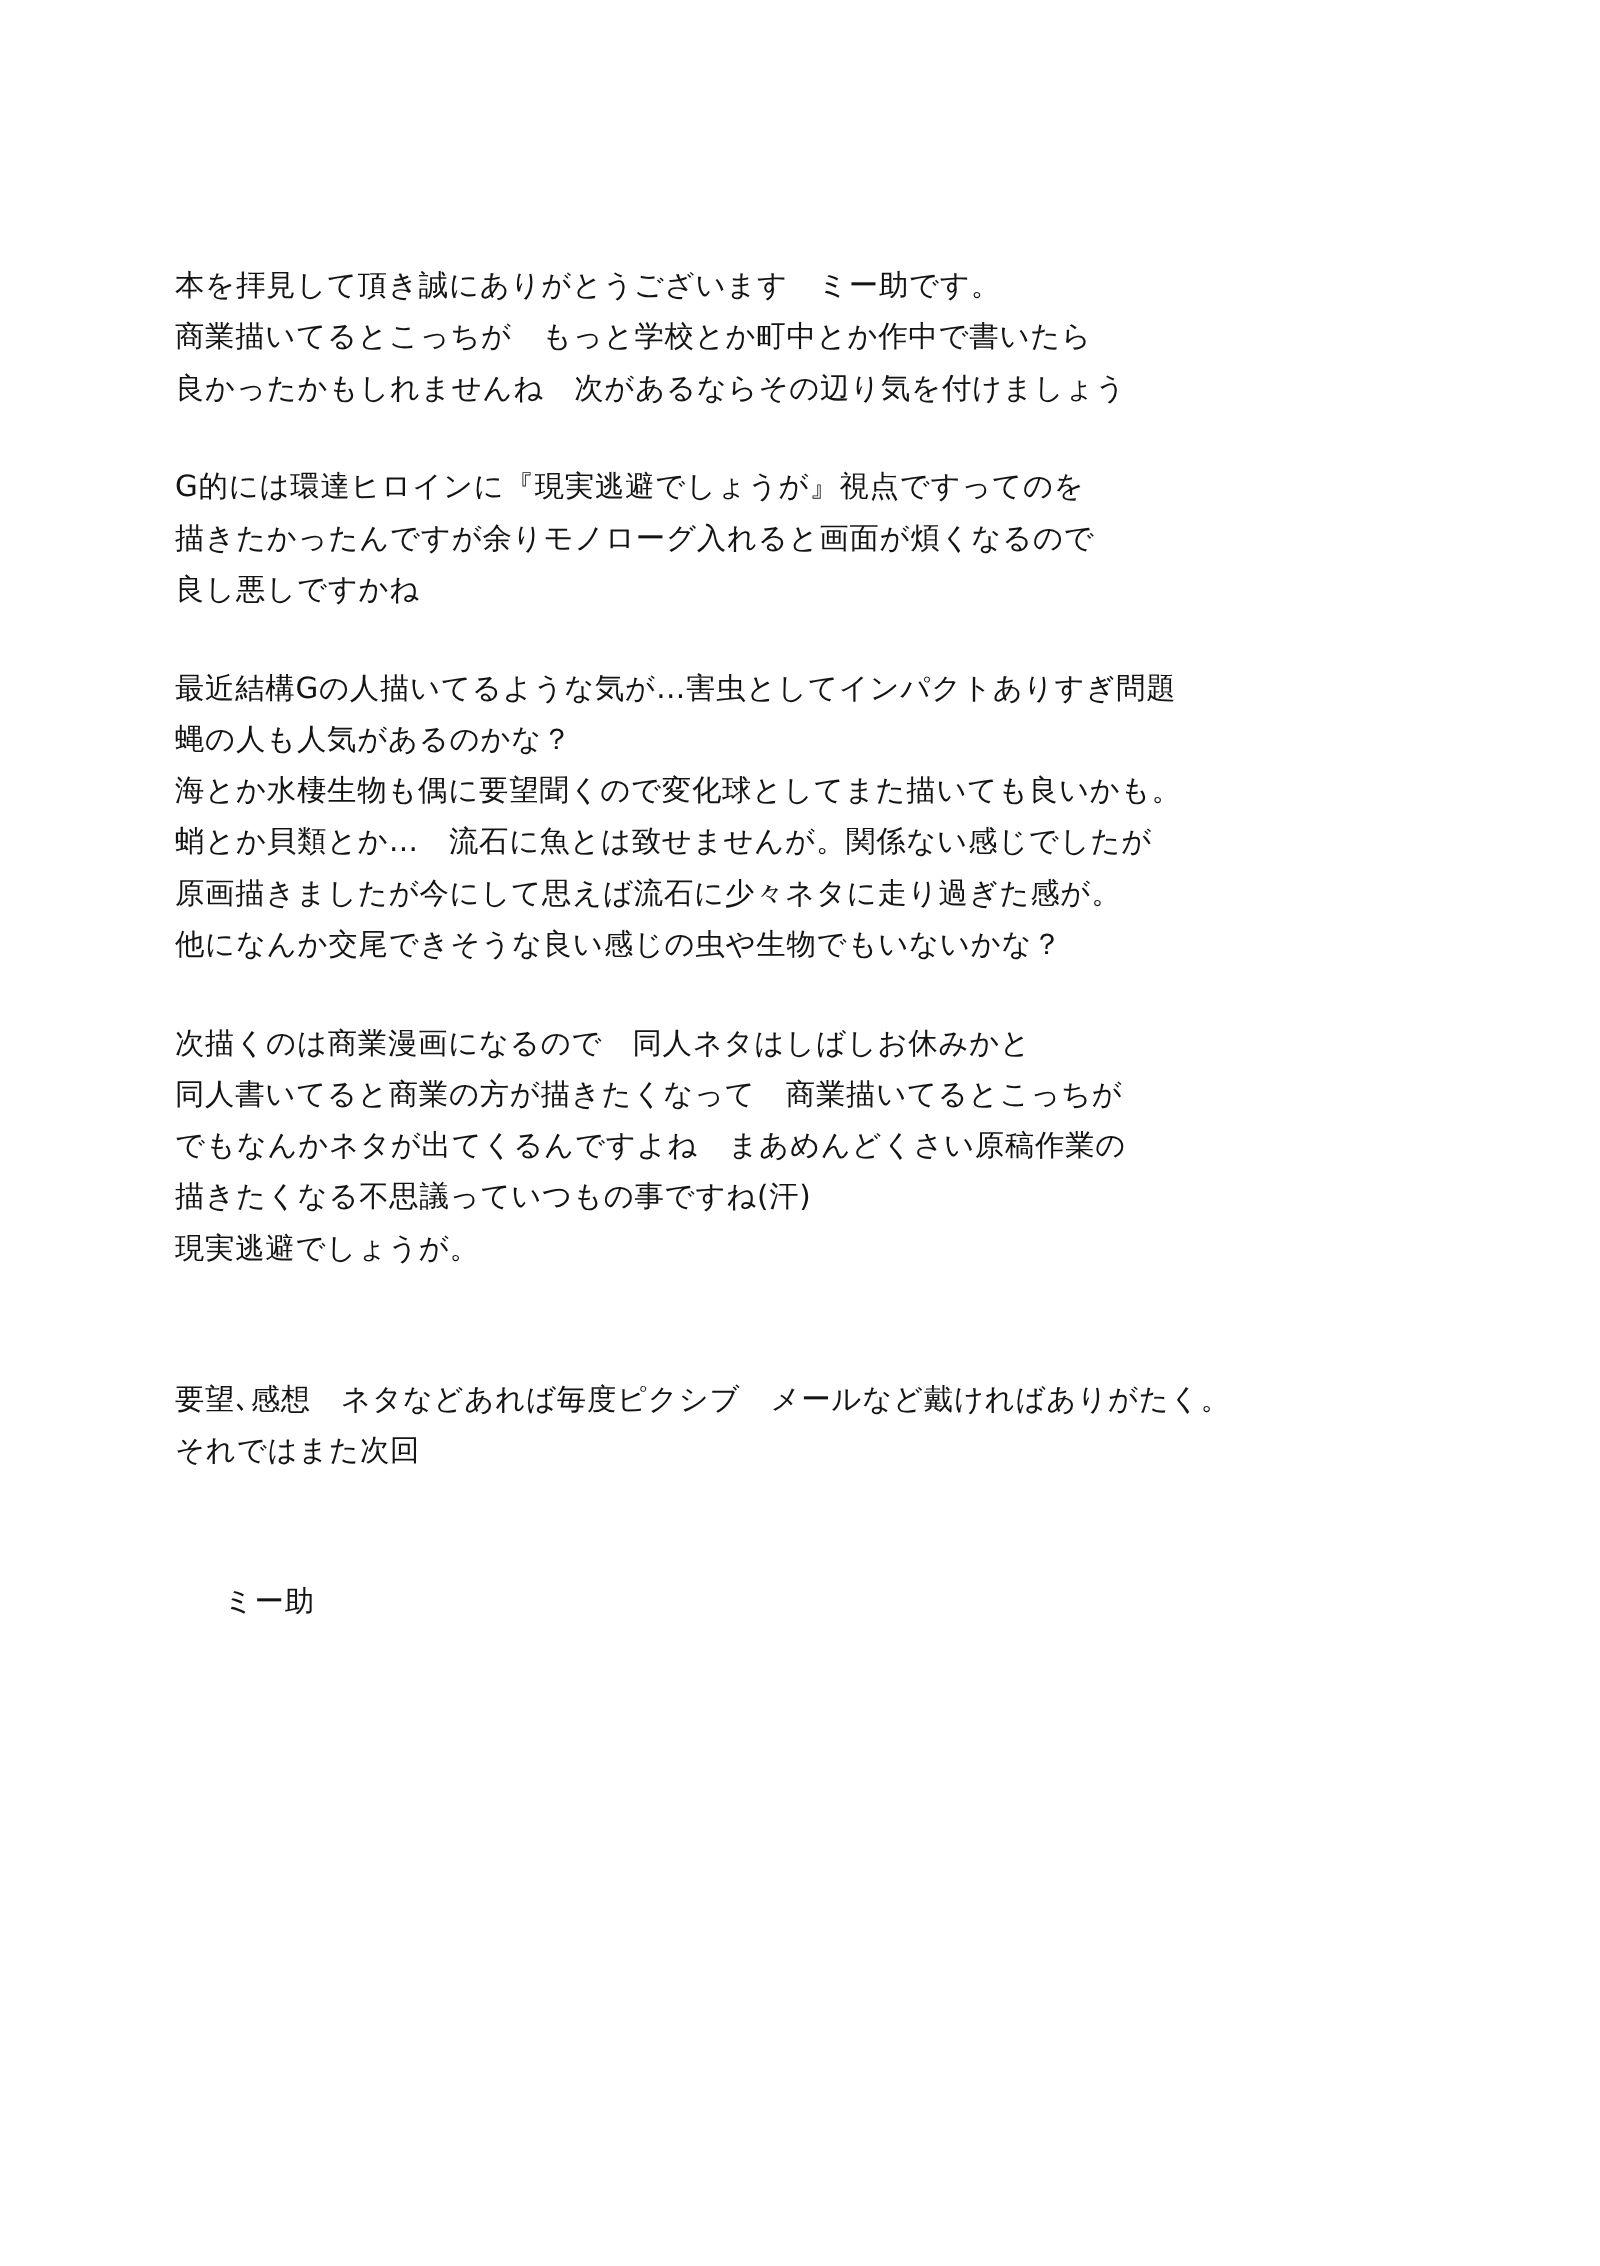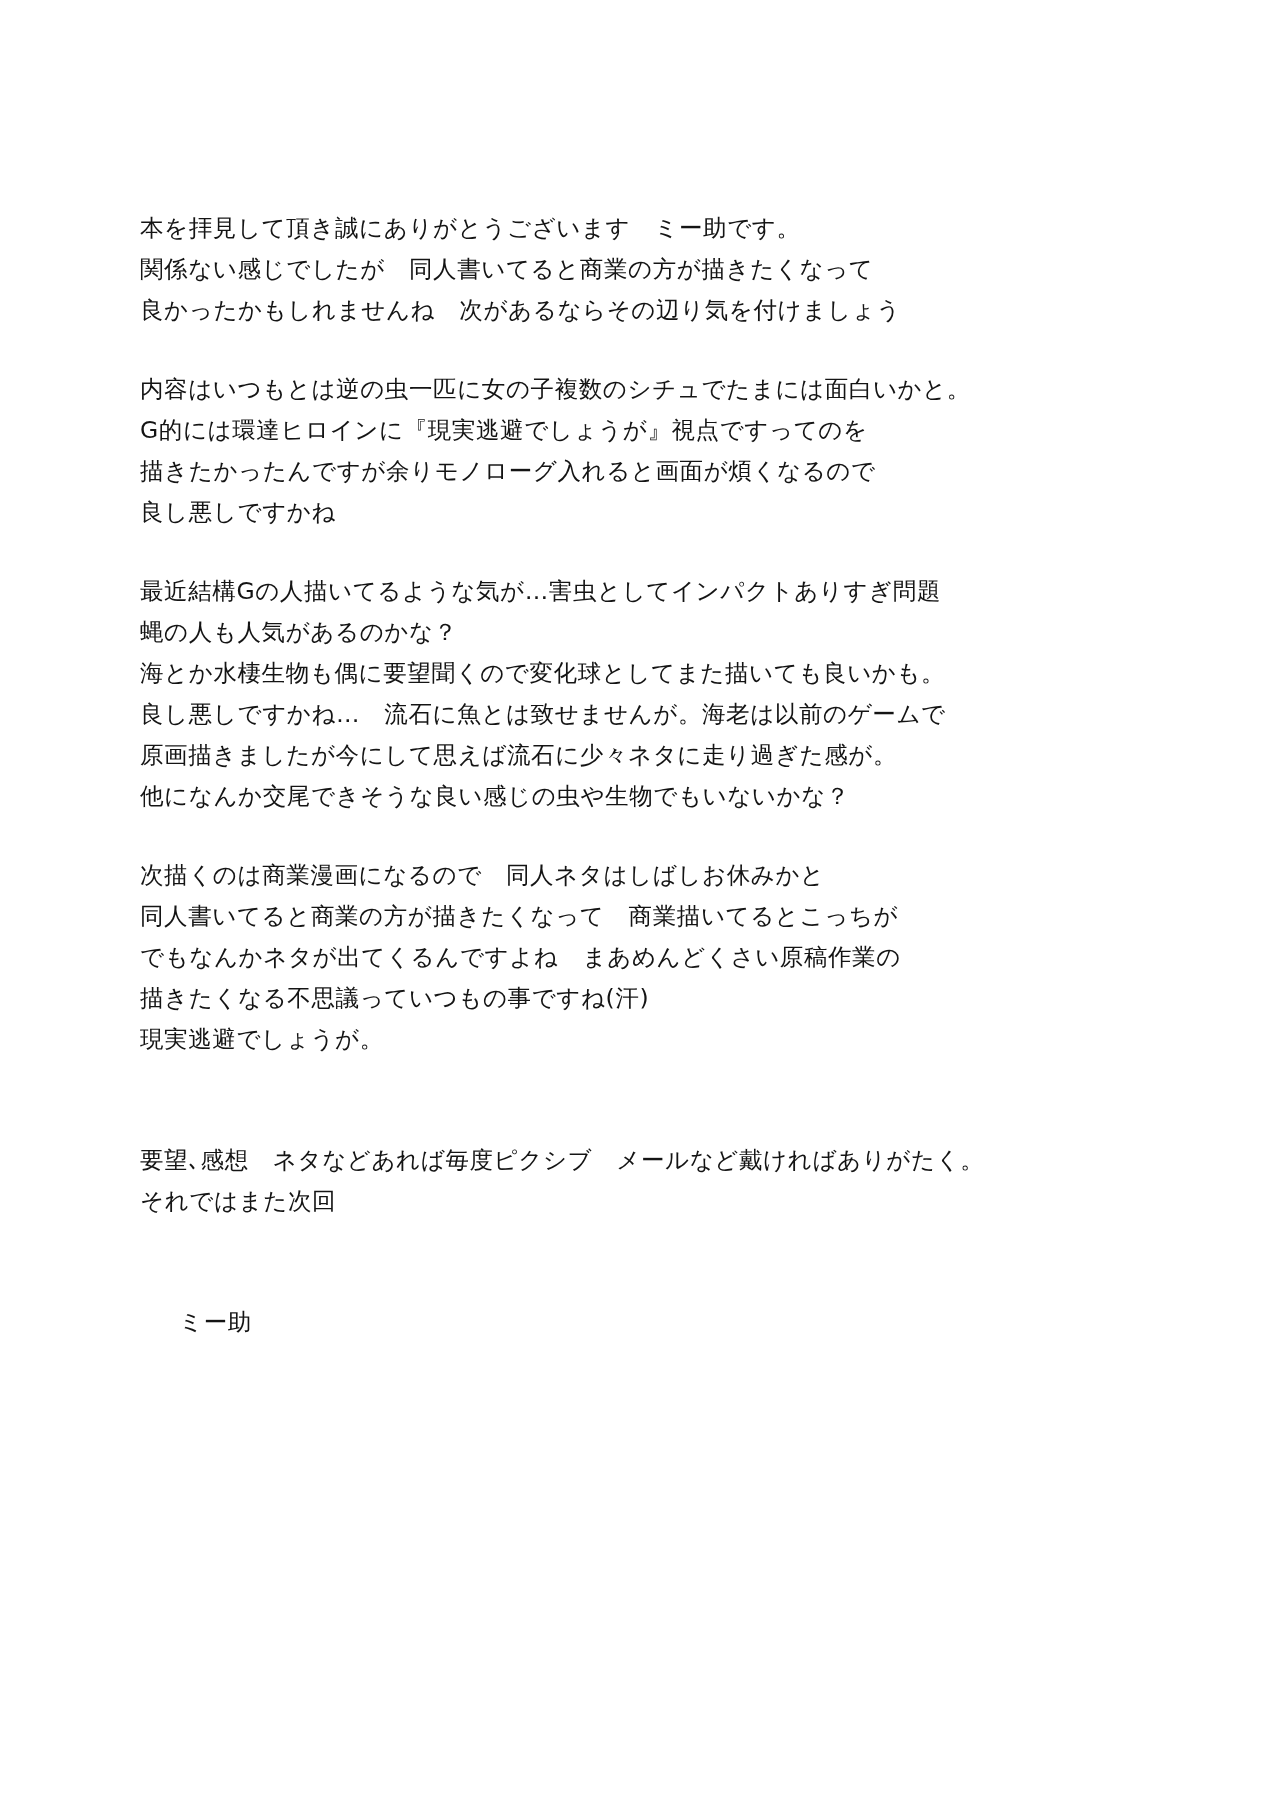--- a/index.html
+++ b/index.html
@@ -55,36 +55,35 @@
   }
 </style>
 </head>
 <body>
 
 <div class="page">
   <div class="afterword">
 
     <div class="para">
       <div class="line">本を拝見して頂き誠にありがとうございます　ミー助です。</div>
-      <div class="line">関係ない感じでしたが　同人書いてると商業の方が描きたくなって</div>
+      <div class="line">商業描いてるとこっちが　もっと学校とか町中とか作中で書いたら</div>
       <div class="line">良かったかもしれませんね　次があるならその辺り気を付けましょう</div>
     </div>
 
     <div class="para">
-      <div class="line">内容はいつもとは逆の虫一匹に女の子複数のシチュでたまには面白いかと。</div>
       <div class="line">G的には環達ヒロインに『現実逃避でしょうが』視点ですってのを</div>
       <div class="line">描きたかったんですが余りモノローグ入れると画面が煩くなるので</div>
       <div class="line">良し悪しですかね</div>
     </div>
 
     <div class="para">
       <div class="line">最近結構Gの人描いてるような気が…害虫としてインパクトありすぎ問題</div>
       <div class="line">蝿の人も人気があるのかな？</div>
       <div class="line">海とか水棲生物も偶に要望聞くので変化球としてまた描いても良いかも。</div>
-      <div class="line">良し悪しですかね…　流石に魚とは致せませんが。海老は以前のゲームで</div>
+      <div class="line">蛸とか貝類とか…　流石に魚とは致せませんが。関係ない感じでしたが</div>
       <div class="line">原画描きましたが今にして思えば流石に少々ネタに走り過ぎた感が。</div>
       <div class="line">他になんか交尾できそうな良い感じの虫や生物でもいないかな？</div>
     </div>
 
     <div class="para">
       <div class="line">次描くのは商業漫画になるので　同人ネタはしばしお休みかと</div>
       <div class="line">同人書いてると商業の方が描きたくなって　商業描いてるとこっちが</div>
       <div class="line">でもなんかネタが出てくるんですよね　まあめんどくさい原稿作業の</div>
       <div class="line">描きたくなる不思議っていつもの事ですね(汗)</div>
       <div class="line">現実逃避でしょうが。</div>

